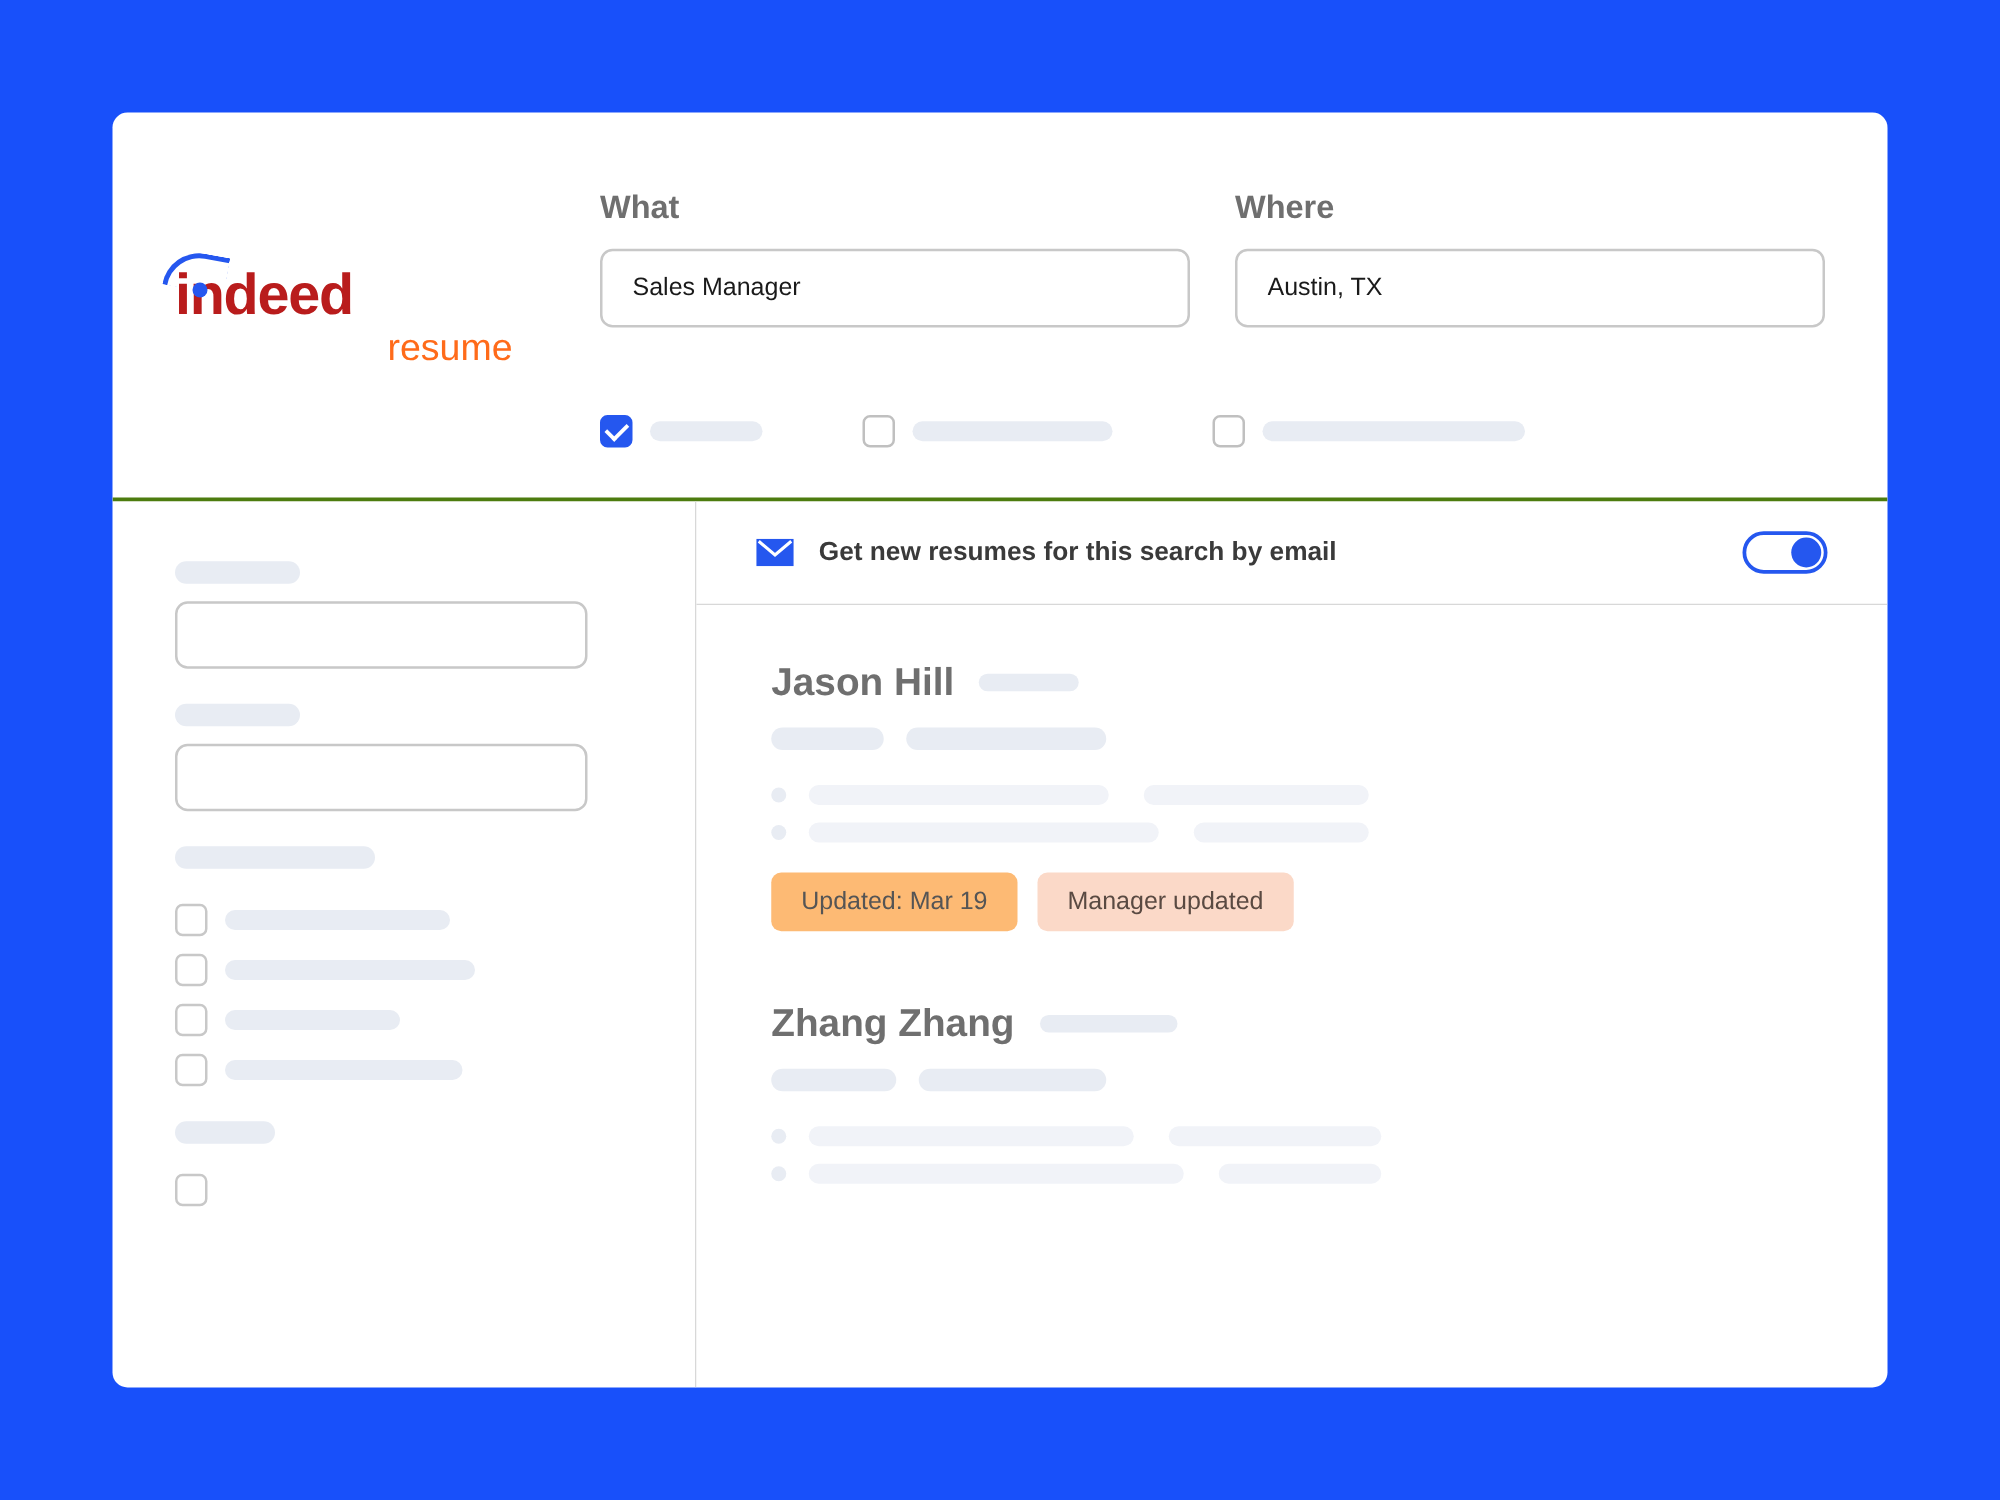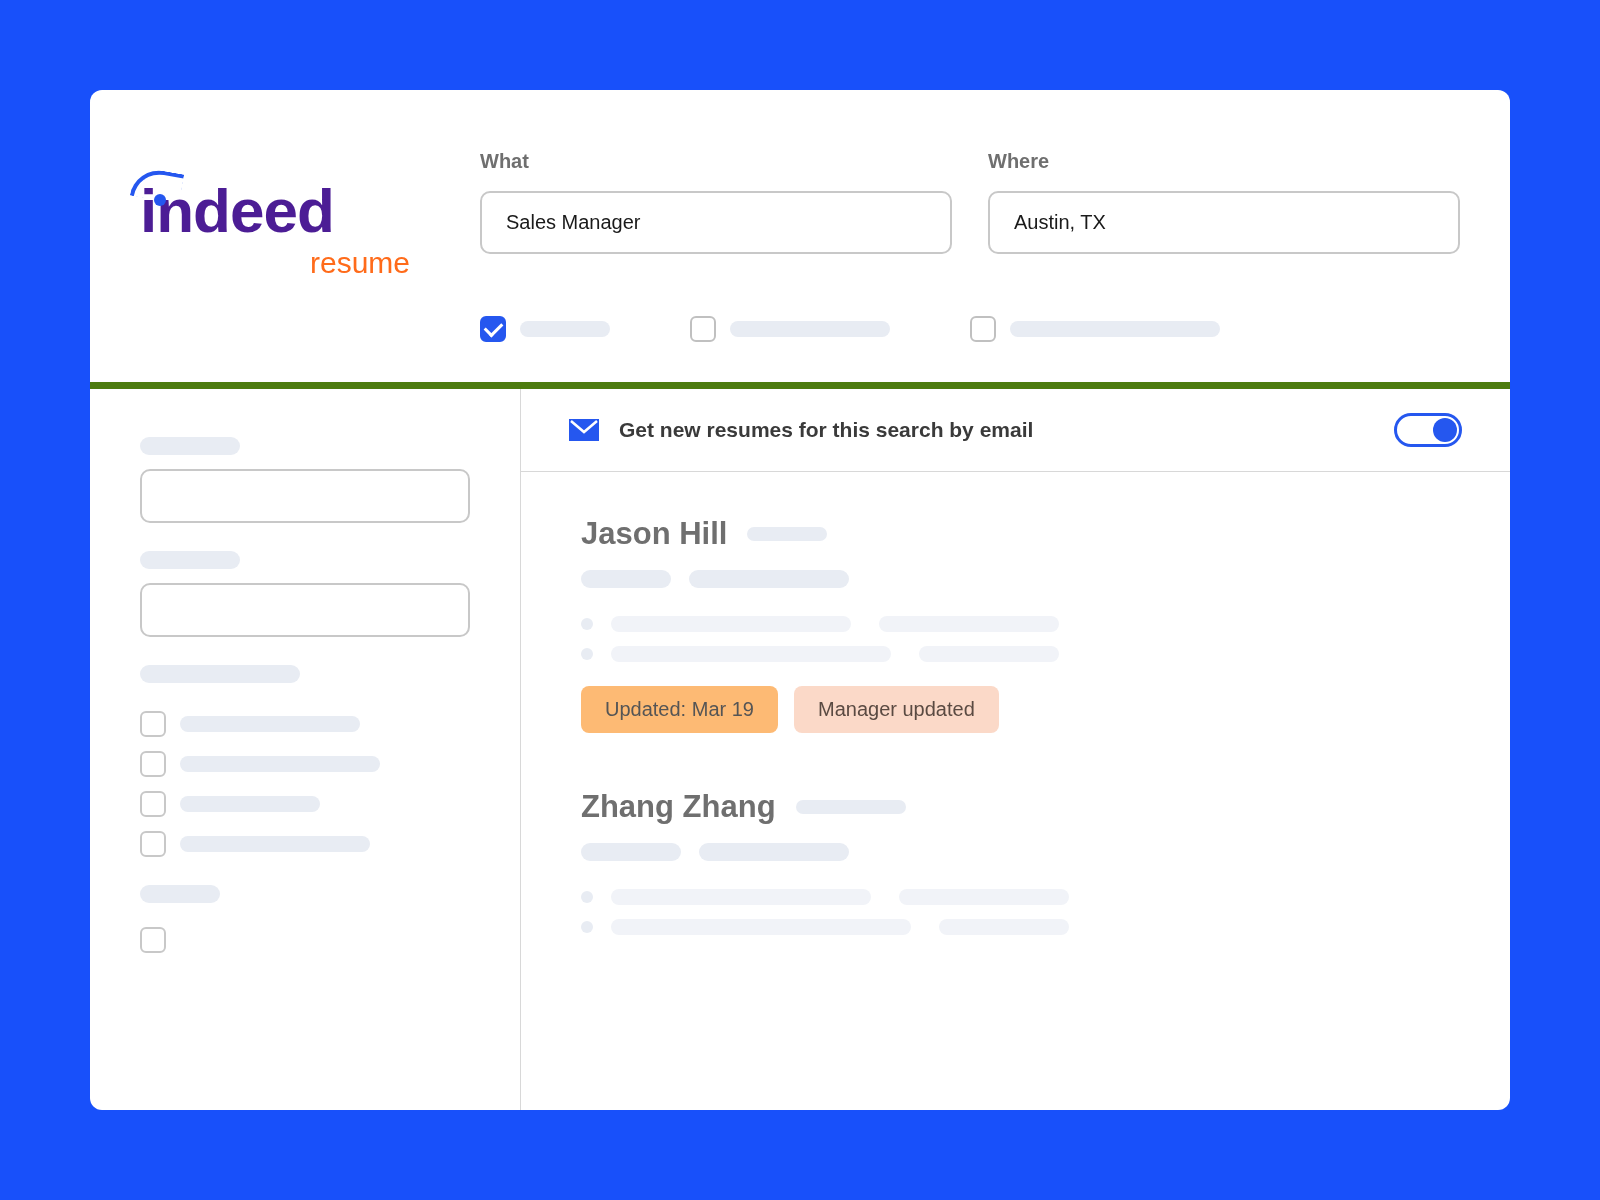--- a/index.html
+++ b/index.html
@@ -21,26 +21,27 @@
       flex-direction: column;
     }
     .header-row {
       display: flex;
       align-items: flex-start;
       padding: 60px 50px 0 50px;
       gap: 50px;
     }
     .logo-block { width: 290px; flex-shrink: 0; padding-top: 30px; }
     .logo-main {
-      font-size: 62px;
+      font-size: 46px;
       font-weight: 700;
-      color: #4c1d95;
+      color: #b91c1c;
       letter-spacing: -1px;
       position: relative;
       line-height: 1;
+      margin-top: 32px;
     }
     .logo-swoosh {
       position: absolute;
       top: -10px; left: -8px;
       width: 50px; height: 30px;
       border: 4px solid #2557ef;
       border-bottom: none; border-right: none;
       border-radius: 50px 0 0 0;
       transform: rotate(10deg);
     }
@@ -55,21 +56,21 @@
       color: #ff6b1a;
       font-size: 30px;
       font-weight: 400;
       text-align: right;
       padding-right: 20px;
       margin-top: 4px;
     }
     .search-fields { flex: 1; display: flex; gap: 36px; }
     .field-group { flex: 1; }
     .field-label {
-      font-size: 20px;
+      font-size: 26px;
       font-weight: 700;
       color: #6f6f6f;
       margin-bottom: 18px;
     }
     .field-input {
       width: 100%;
       border: 2px solid #c8c8c8;
       border-radius: 10px;
       padding: 18px 24px;
       font-size: 20px;
@@ -100,23 +101,24 @@
       width: 8px; height: 14px;
       border: solid #fff;
       border-width: 0 3px 3px 0;
       transform: rotate(45deg);
       margin-top: -3px;
     }
     .skel { background: #e8ecf3; border-radius: 10px; }
     .filter-skel { height: 16px; }
     .content {
       display: flex;
-      border-top: 7px solid #4d7c0f;
+      border-top: 3px solid #4d7c0f;
       flex: 1;
       overflow: hidden;
+      gap: 36px;
     }
     .sidebar {
       width: 430px;
       padding: 48px 50px;
       flex-shrink: 0;
     }
     .side-label { height: 18px; border-radius: 10px; margin-bottom: 14px; }
     .side-input {
       border: 2px solid #c8c8c8;
       border-radius: 10px;

